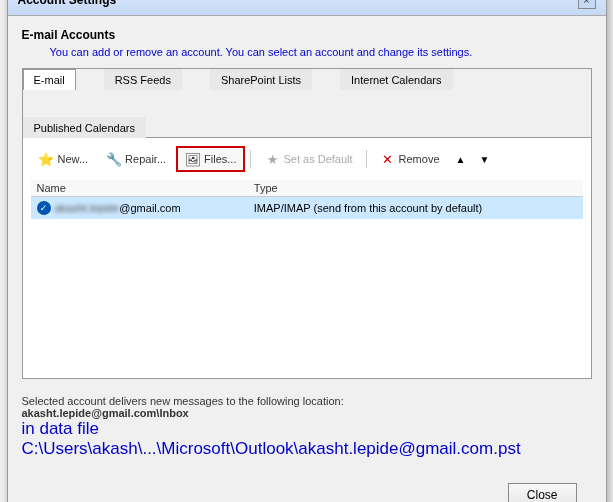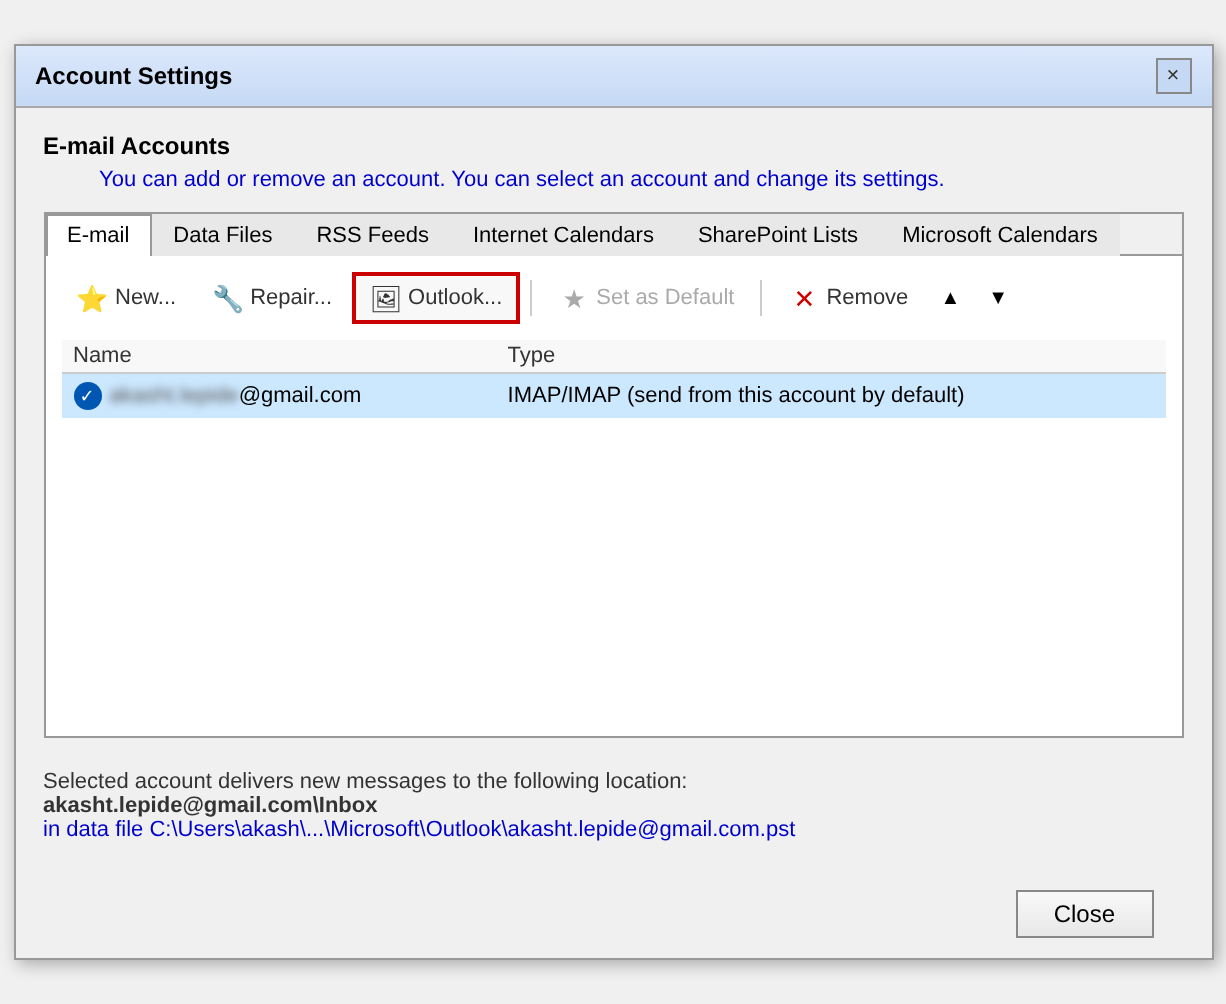--- a/index.html
+++ b/index.html
@@ -66,20 +66,21 @@
     }
     .tab-control {
       border: 1px solid #999;
       background: white;
     }
     .tab-bar {
       display: flex;
       background: #f0f0f0;
       border-bottom: 1px solid #999;
       flex-wrap: wrap;
+      gap: 28px;
     }
     .tab {
       padding: 4px 10px;
       font-size: 11px;
       cursor: pointer;
       border: 1px solid transparent;
       border-bottom: none;
       margin-bottom: -1px;
       background: #e8e8e8;
       color: #000;
@@ -177,21 +178,21 @@
       font-size: 11px;
       color: #333;
       padding: 6px 0;
     }
     .footer-info .location-bold {
       font-weight: bold;
       font-size: 11px;
     }
     .footer-info .location-link {
       color: #0000cc;
-      font-size: 11px;
+      font-size: 17px;
     }
     .dialog-footer {
       display: flex;
       justify-content: flex-end;
       padding: 6px 29px 10px;
     }
     .close-dialog-btn {
       padding: 4px 18px;
       border: 1px solid #888;
       background: linear-gradient(to bottom, #f8f8f8, #e8e8e8);
@@ -222,41 +223,40 @@
   </div>
 
   <div class="dialog-body">
     <div class="section-title">E-mail Accounts</div>
     <div class="section-desc">You can add or remove an account. You can select an account and change its settings.</div>
 
     <div class="tab-control">
 
       <div class="tab-bar">
         <div class="tab active">E-mail</div>
-        <div class="tab">Data Files</div>
         <div class="tab">RSS Feeds</div>
+        <div class="tab">SharePoint Lists</div>
         <div class="tab">Internet Calendars</div>
-        <div class="tab">SharePoint Lists</div>
-        <div class="tab">Microsoft Calendars</div>
+        <div class="tab">Published Calendars</div>
       </div>
 
       <div class="tab-content">
 
         <div class="toolbar">
           <button class="toolbar-btn">
             <span class="btn-icon">⭐</span>
             <span>New...</span>
           </button>
           <button class="toolbar-btn">
             <span class="btn-icon">🔧</span>
             <span>Repair...</span>
           </button>
           <button class="toolbar-btn highlighted">
             <span class="btn-icon">🖼</span>
-            <span>Outlook...</span>
+            <span>Files...</span>
           </button>
           <div class="toolbar-separator"></div>
           <button class="toolbar-btn disabled">
             <span class="btn-icon" style="color:#aaa;">★</span>
             <span>Set as Default</span>
           </button>
           <div class="toolbar-separator"></div>
           <button class="toolbar-btn">
             <span class="btn-icon" style="color:#cc0000;">✕</span>
             <span>Remove</span>

